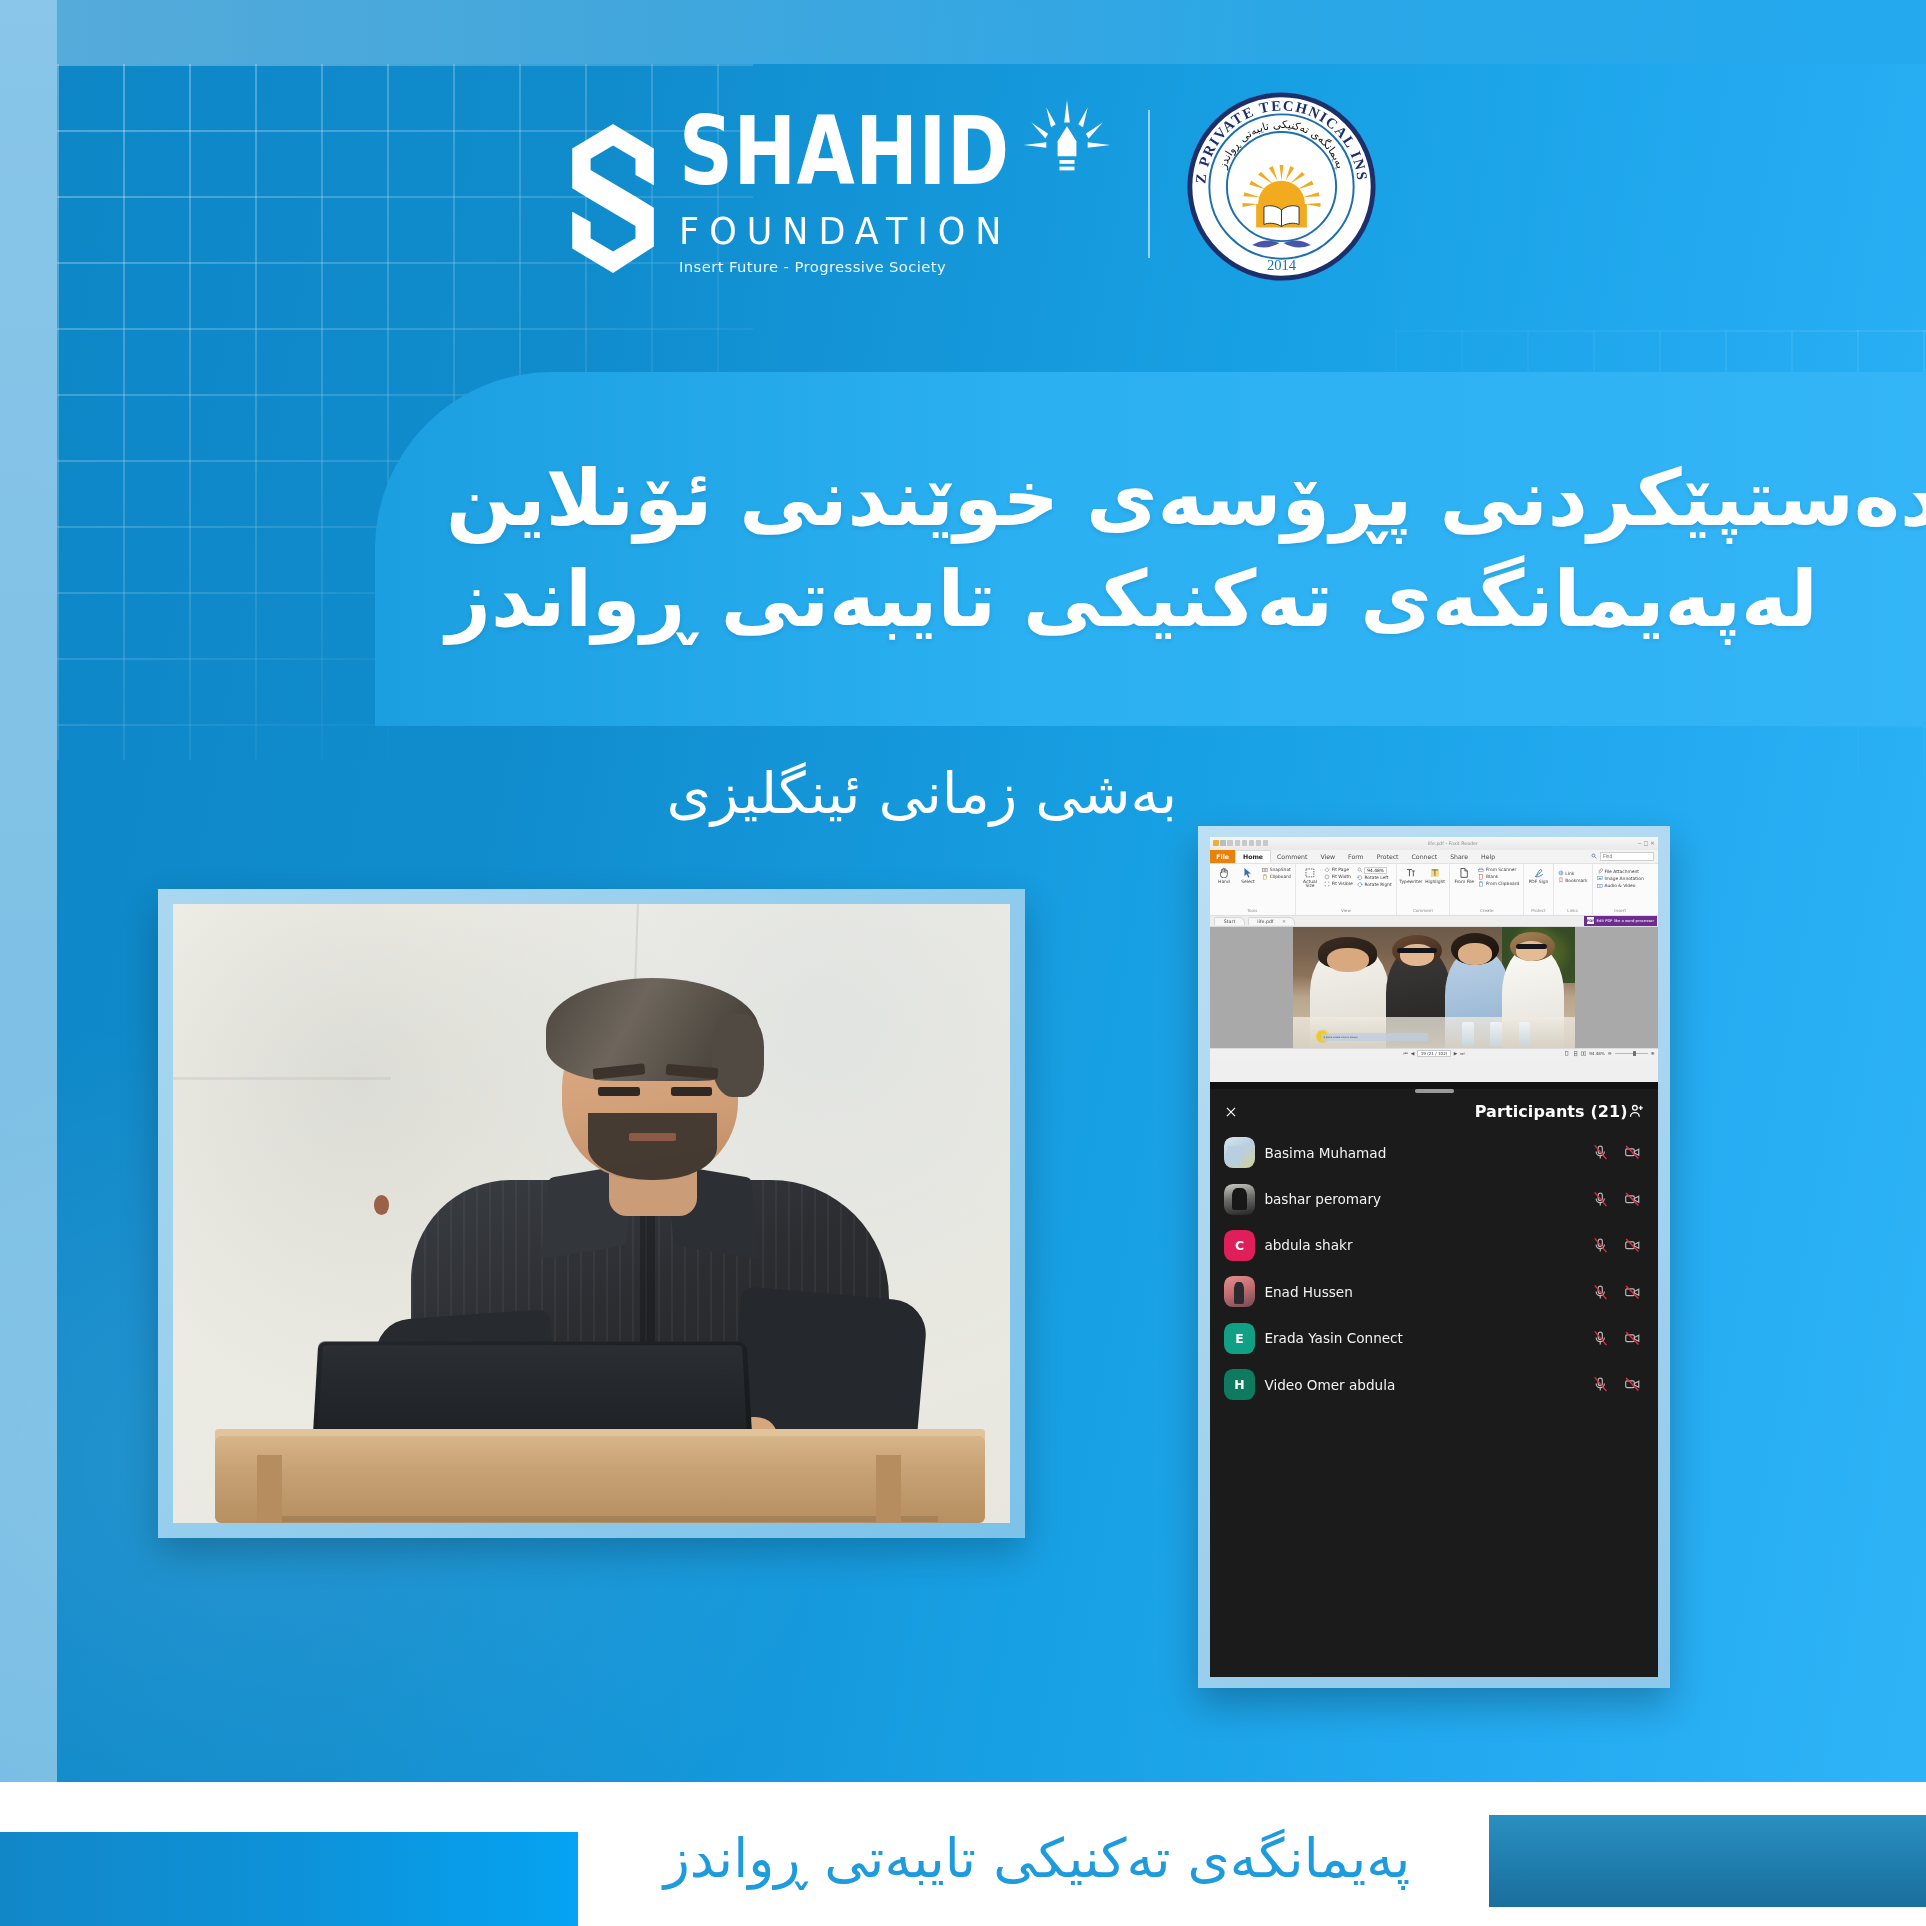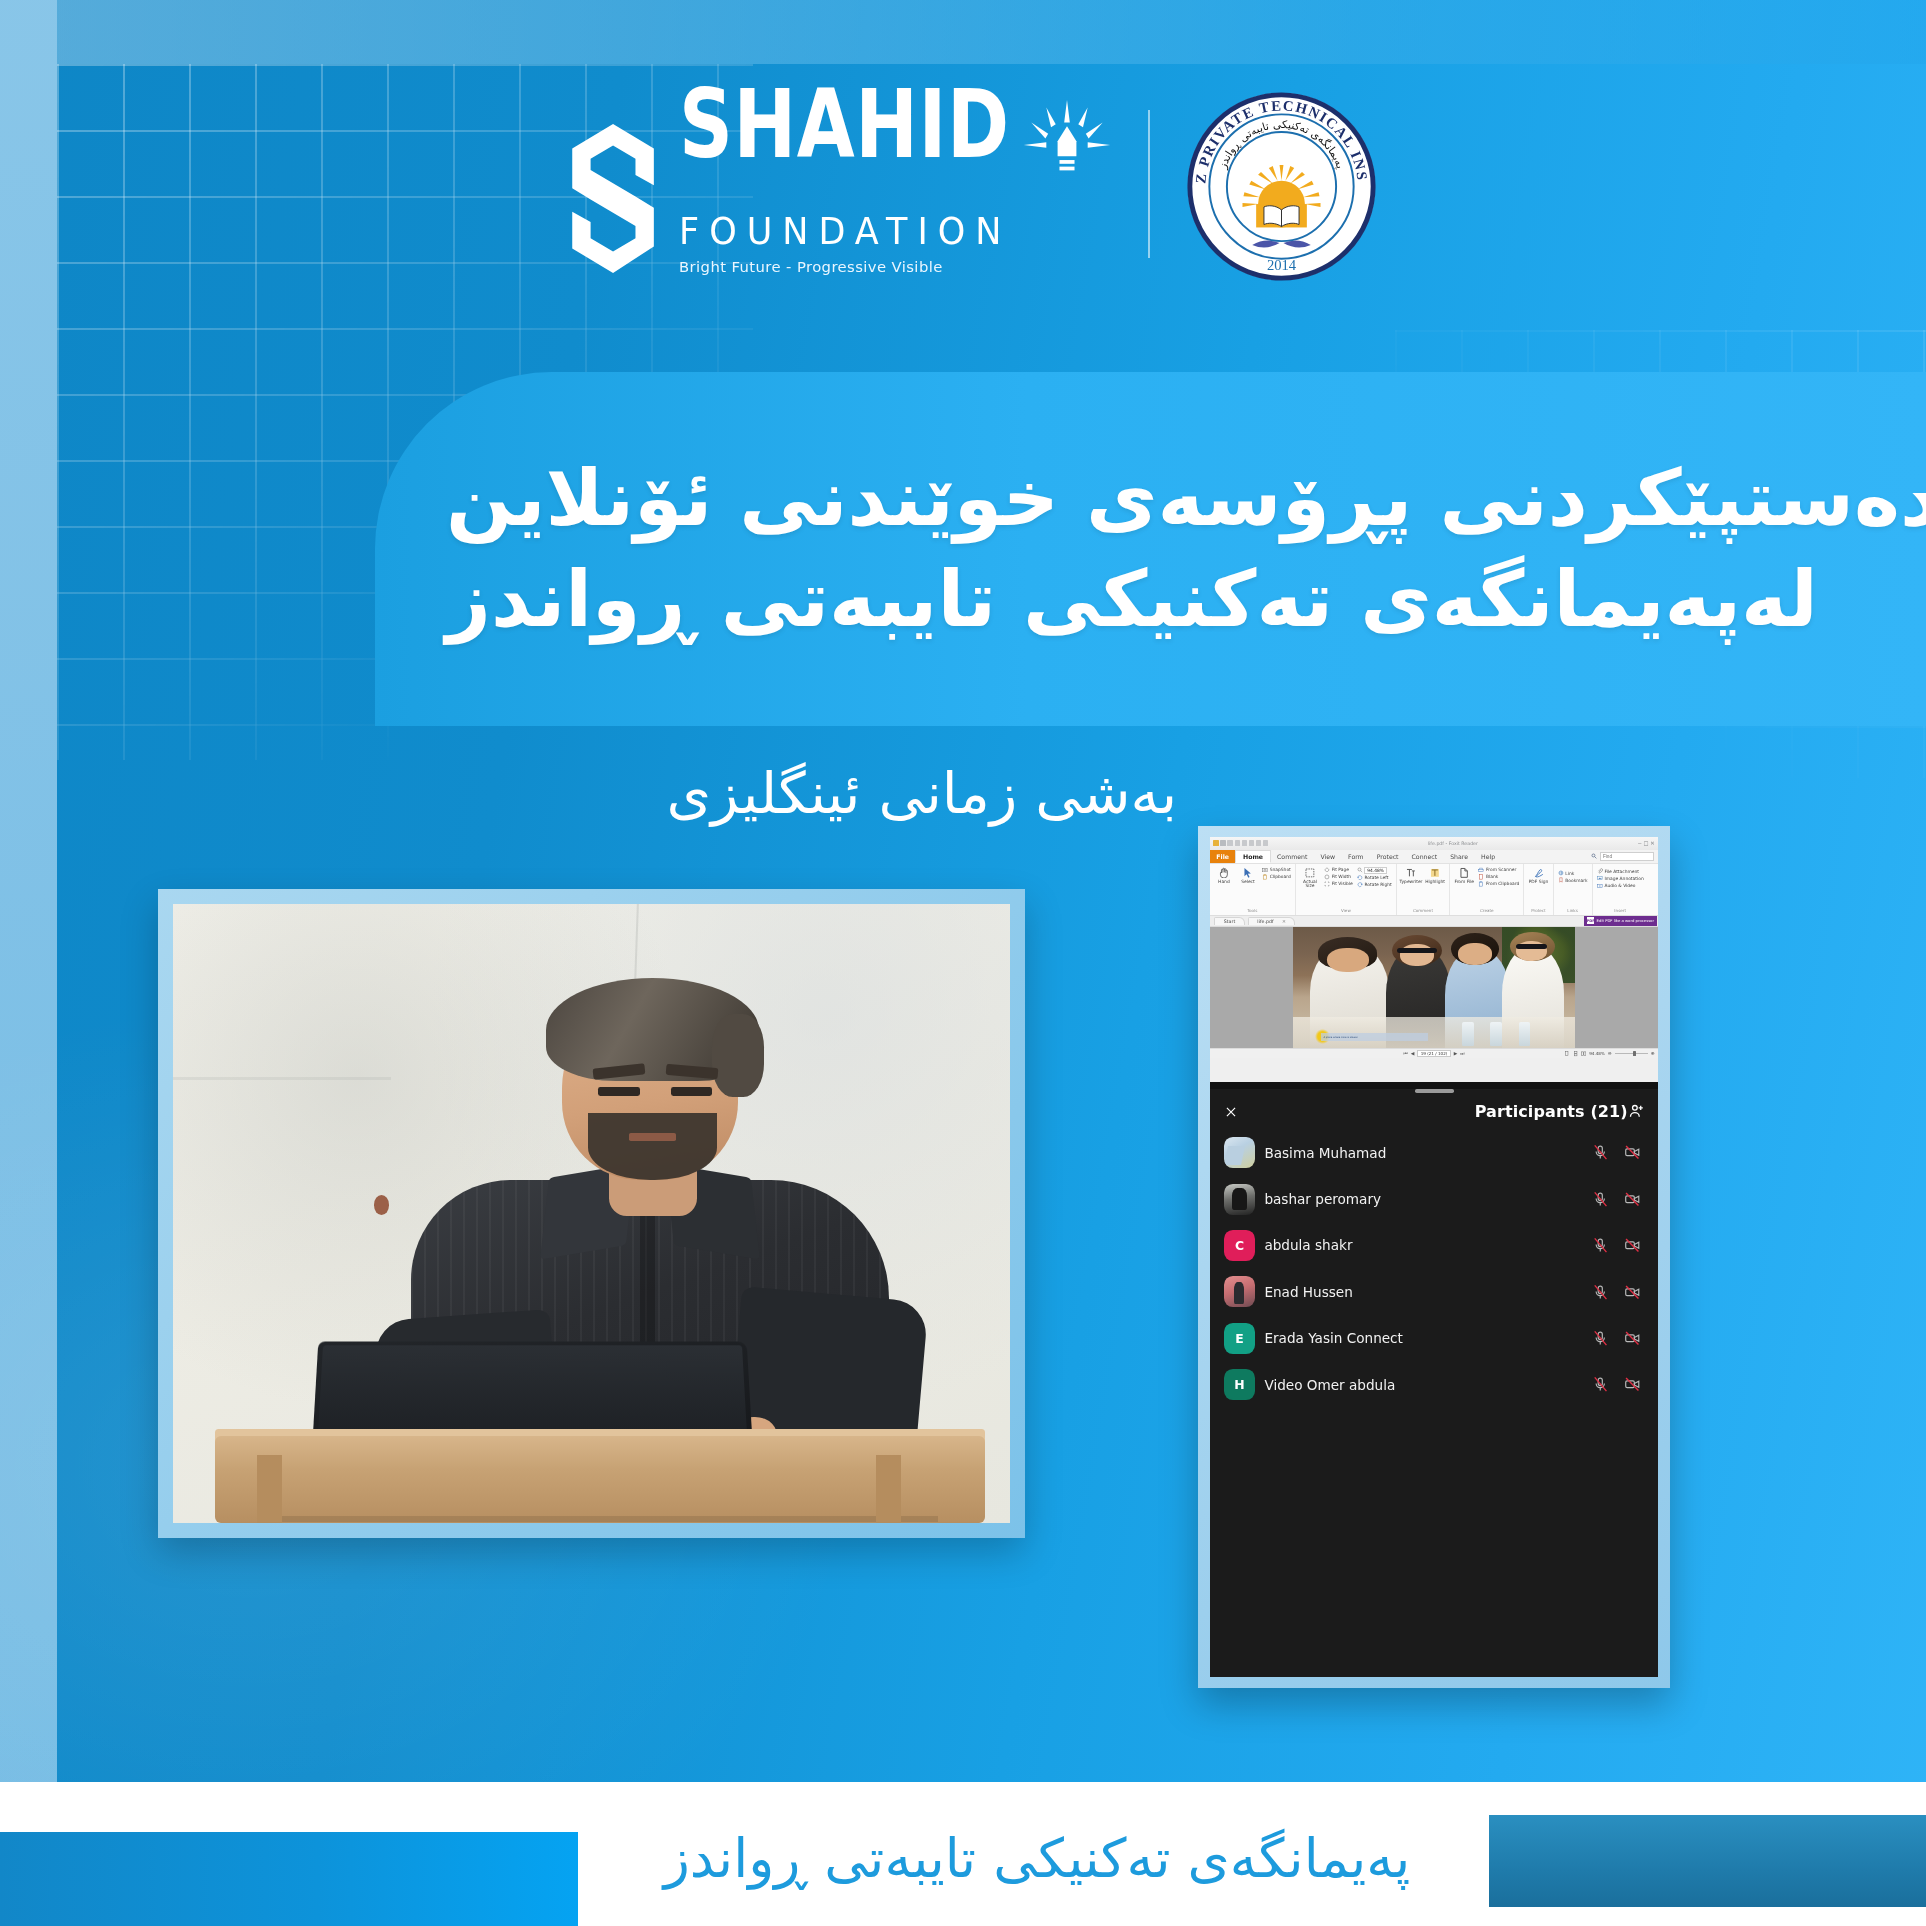--- a/index.html
+++ b/index.html
@@ -64,21 +64,21 @@
     position:absolute; left:0; right:0; top:89px;
     display:flex; align-items:center; justify-content:center; gap:0;
     direction:ltr;
   }
   .shahid-logo{
     display:flex; align-items:flex-end; gap:15.3px;
     padding-left:10.6px;
   }
   .shahid-mark{ width:106px; height:153px; }
   .shahid-words{ display:flex; flex-direction:column; align-items:flex-start; }
-  .shahid-top{ display:flex; align-items:flex-start; gap:0; }
+  .shahid-top{ display:flex; align-items:flex-end; gap:0; }
   .shahid-name{
     font-family:"DejaVu Sans","Liberation Sans",sans-serif;
     font-weight:700; font-size:78px; letter-spacing:0.6px;
     color:#ffffff; line-height:.88;
     transform:scaleY(1.22) scaleX(.96); transform-origin:left bottom;
   }
   .shahid-pen{ width:94px; height:94px; margin-bottom:2.4px; margin-left:-3.5px; }
   .shahid-sub{
     font-size:35px; font-weight:400; letter-spacing:10px;
     color:#ffffff; margin-top:16.5px; transform:scaleY(1.05);
@@ -408,21 +408,21 @@
               <path d="M28 10 L38 28 L33 31 Z"></path>
               <path d="M72 10 L62 28 L67 31 Z"></path>
               <path d="M12 26 L30 38 L27 43 Z"></path>
               <path d="M88 26 L70 38 L73 43 Z"></path>
               <path d="M4 50 L28 47 L28 53 Z"></path>
               <path d="M96 50 L72 47 L72 53 Z"></path>
             </g>
           </svg>
         </div>
         <div class="shahid-sub">FOUNDATION</div>
-        <div class="shahid-tag">Bright Future - Progressive Visible</div>
+        <div class="shahid-tag">Insert Future - Progressive Society</div>
       </div>
     </div>
 
     <div class="logo-divider"></div>
 
     <svg class="seal" viewBox="0 0 200 200">
       <defs>
         <path id="arcTop" d="M 22 100 A 78 78 0 0 1 178 100"></path>
         <path id="arcBot" d="M 30 100 A 70 70 0 0 0 170 100"></path>
         <path id="arcInner" d="M 40 100 A 60 60 0 0 1 160 100"></path>

